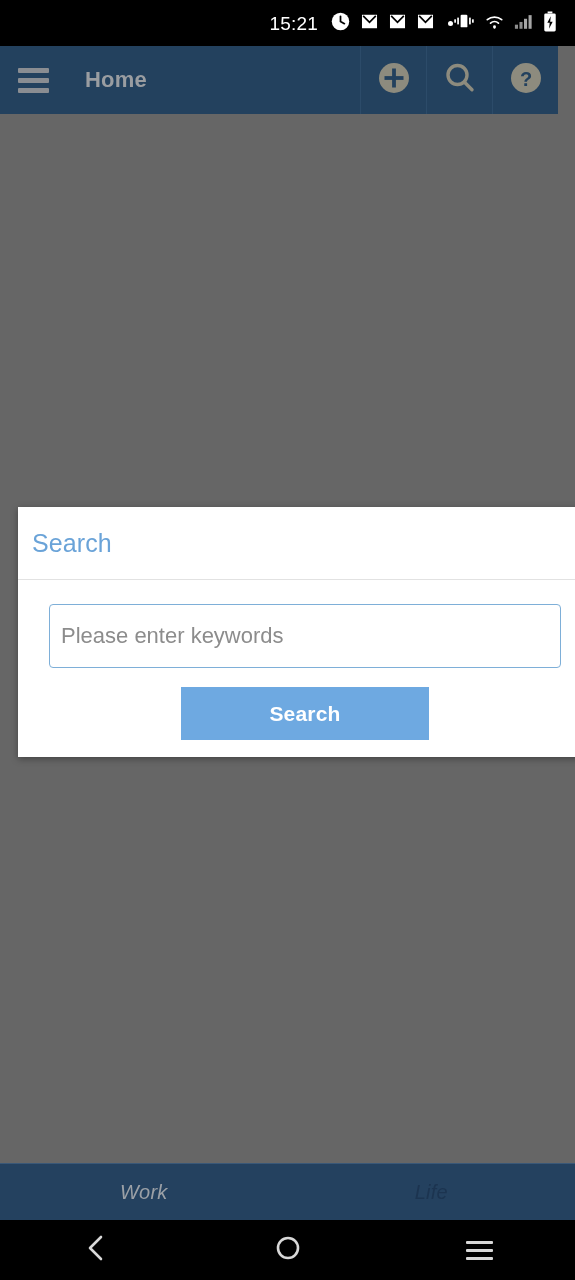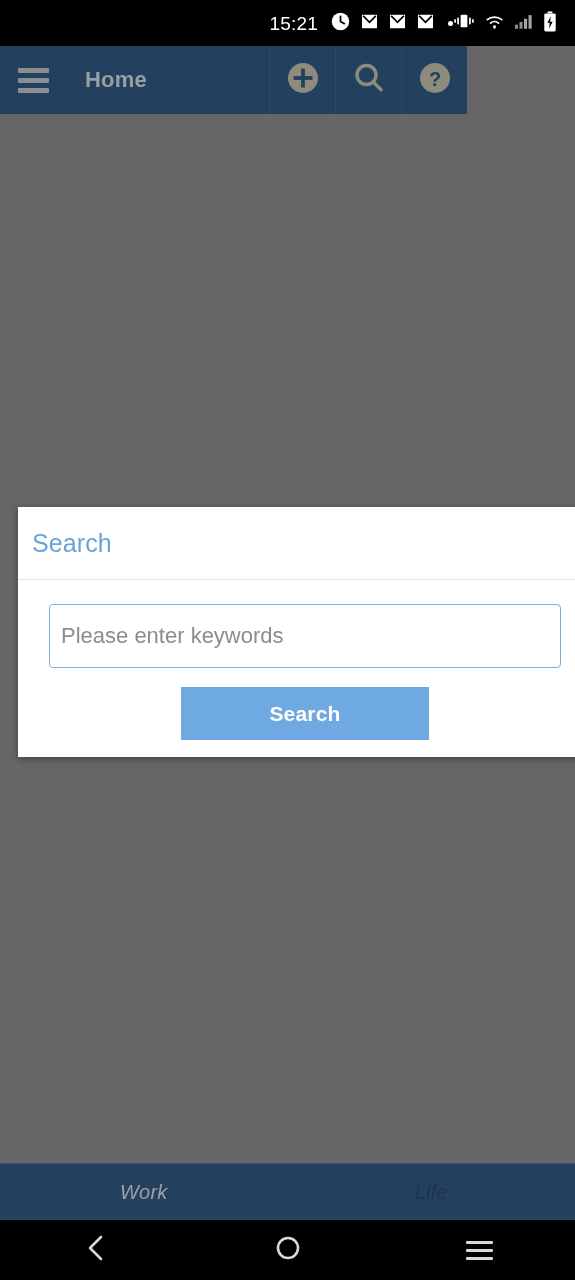--- a/index.html
+++ b/index.html
@@ -55,21 +55,21 @@
     width: 5px; height: 5px;
     border-radius: 50%;
     background: #ffffff;
     margin-left: 4px;
   }
 
   
   #app-bar {
     position: absolute;
     left: 0; top: 46px;
-    width: 467px;
+    width: 558px;
     height: 68px;
     background: #23415e;
     display: flex;
     align-items: center;
   }
   #menu-button {
     width: 62px;
     height: 68px;
     display: flex;
     flex-direction: column;

